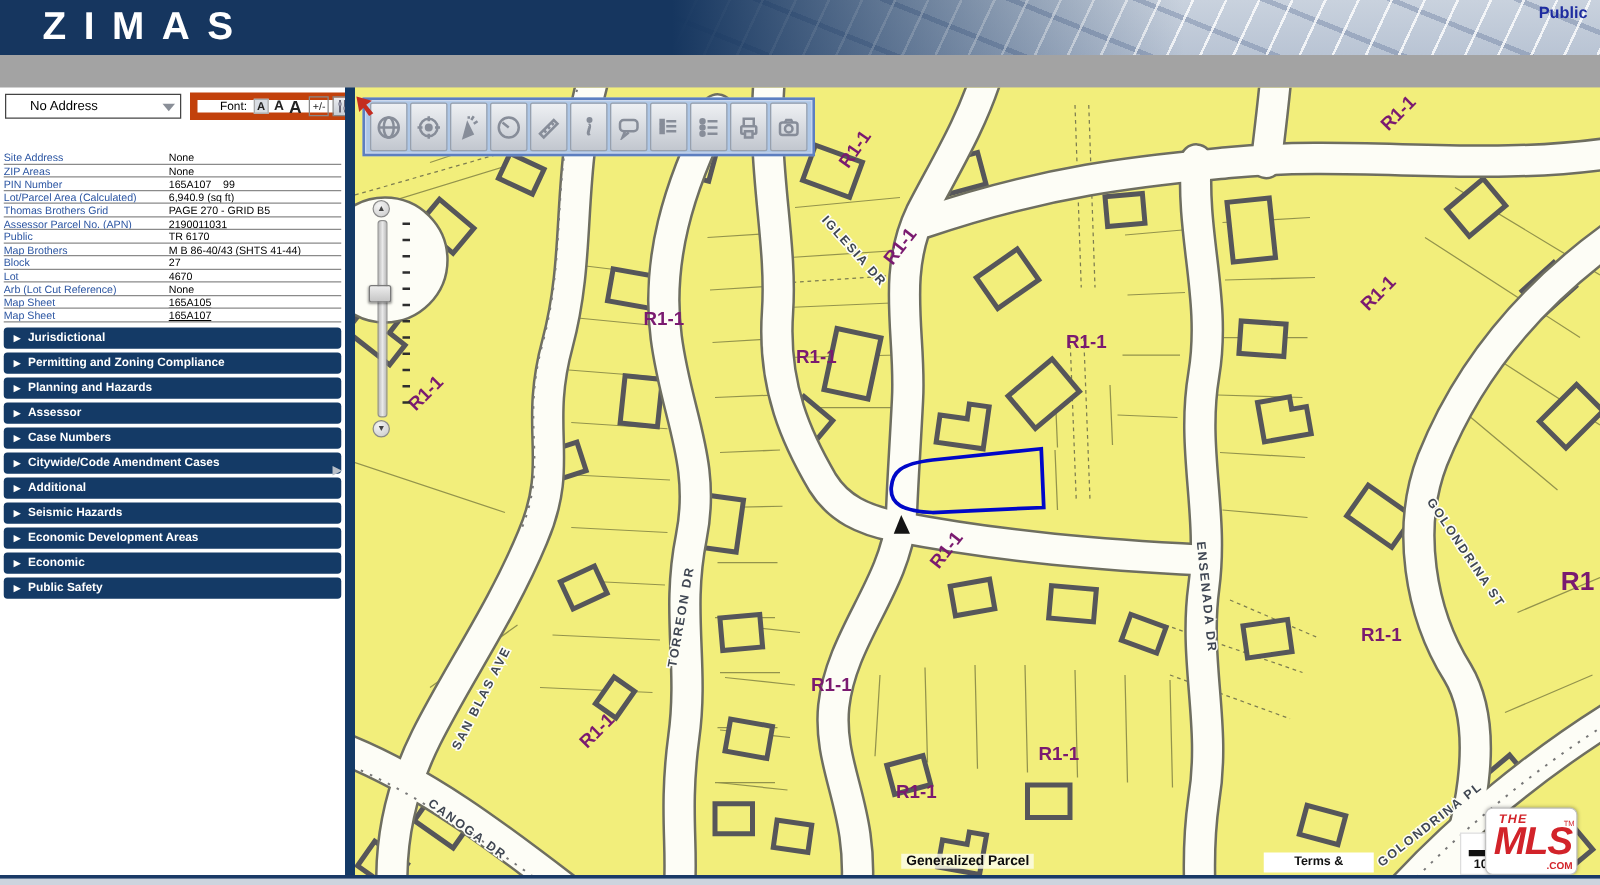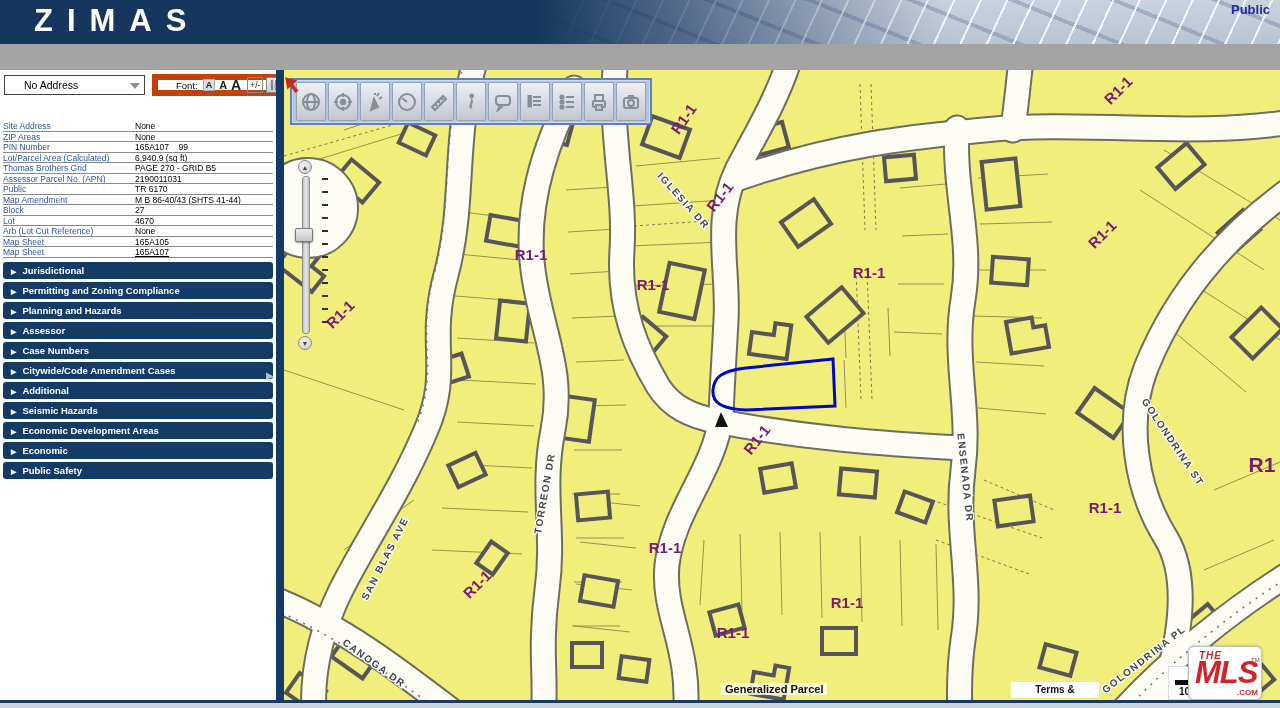--- a/index.html
+++ b/index.html
@@ -165,21 +165,21 @@
         </div>
         <div class="arow">
           <span class="al">Assessor Parcel No. (APN)</span>
           <span class="av link">2190011031</span>
         </div>
         <div class="arow">
           <span class="al">Public</span>
           <span class="av">TR 6170</span>
         </div>
         <div class="arow">
-          <span class="al">Map Amendment</span>
+          <span class="al">Map Brothers</span>
           <span class="av">M B 86-40/43 (SHTS 41-44)</span>
         </div>
         <div class="arow">
           <span class="al">Block</span>
           <span class="av">27</span>
         </div>
         <div class="arow">
           <span class="al">Lot</span>
           <span class="av">4670</span>
         </div>

